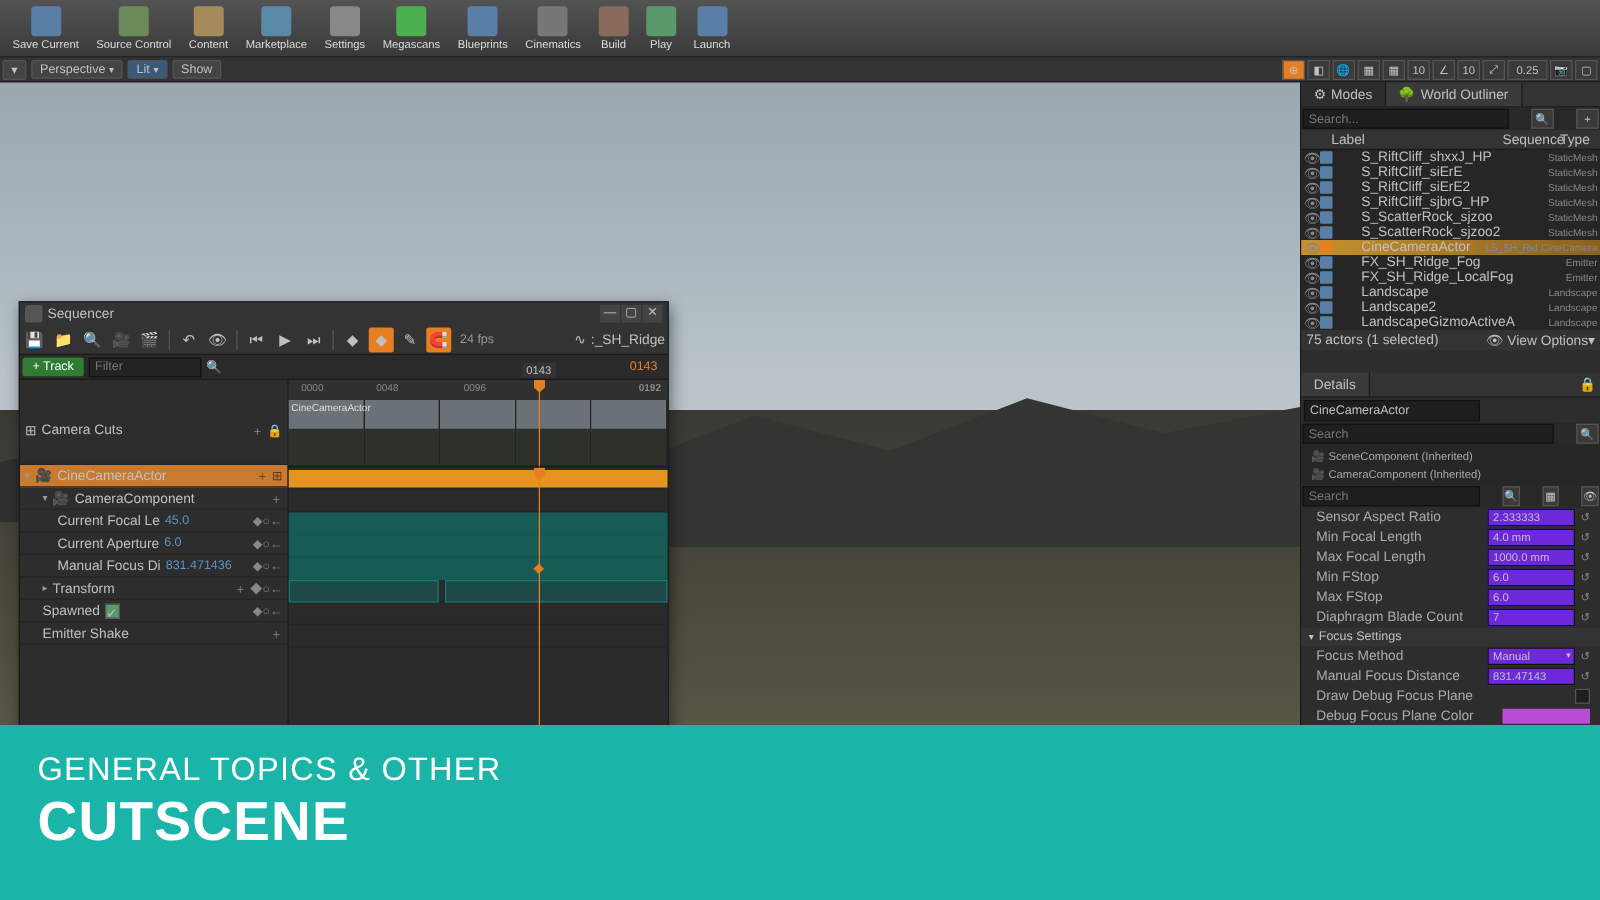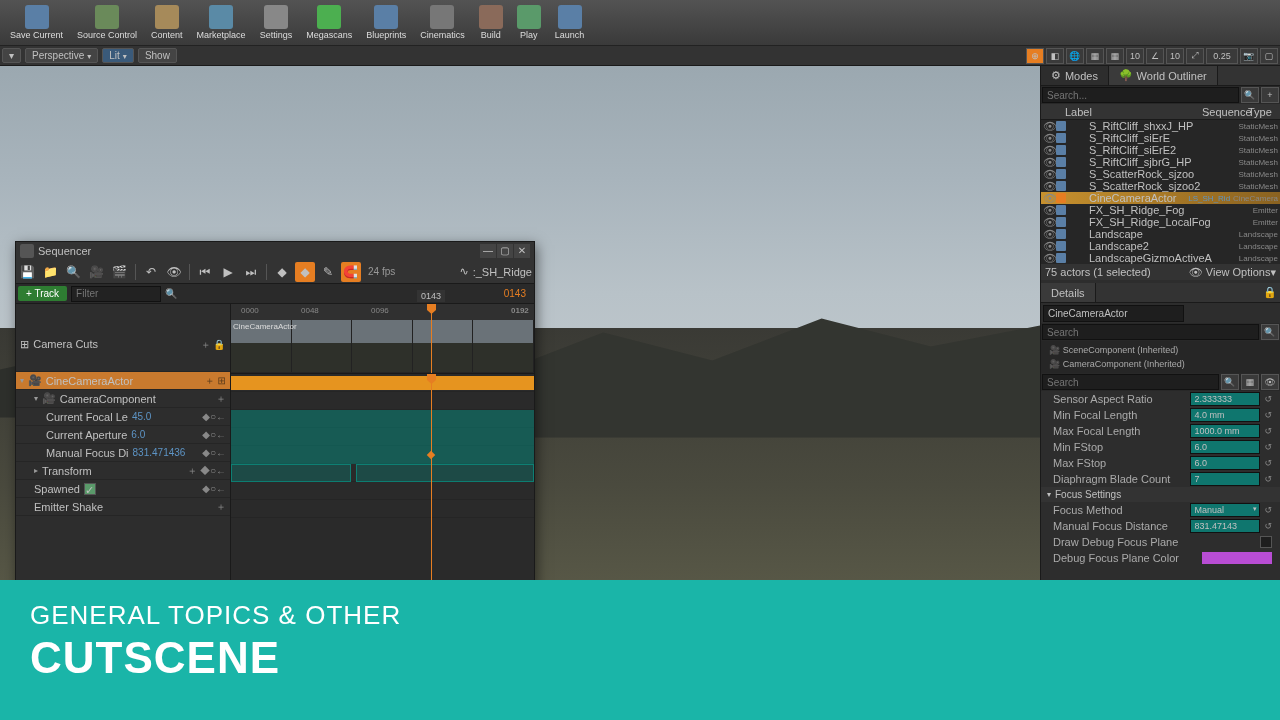--- a/index.html
+++ b/index.html
@@ -59,21 +59,21 @@
 .track-line{position:relative;height:18px;border-bottom:1px solid #252525}
 .track-bar{position:absolute;top:0;height:18px}
 .track-bar.orange{background:#e6941f}
 .track-bar.teal{background:rgba(0,150,136,.45)}
 .track-bar.teal2{background:rgba(0,150,136,.3);border:1px solid rgba(0,180,160,.5)}
 .key{position:absolute;width:6px;height:6px;background:#e67e22;transform:rotate(45deg);top:6px}
 .right-panel{width:240px;background:#2d2d2d;display:flex;flex-direction:column;border-left:1px solid #1a1a1a}
 .tab-row{height:20px;display:flex;background:#333;border-bottom:1px solid #1a1a1a}
 .tab{padding:3px 10px;font-size:10px;background:#2d2d2d;border-right:1px solid #1a1a1a;display:flex;align-items:center;gap:4px}
 .tab.active{background:#3a3a3a}
-.search-row{height:18px;display:flex;padding:1px;gap:2px;background:#282828}
+.search-row{height:18px;display:flex;padding:1px;gap:18px;background:#282828}
 .search-inp{flex:1;background:#1e1e1e;border:1px solid #111;padding:0 4px;font-size:10px}
 .out-hdr{height:16px;display:flex;background:#333;font-size:9px;border-bottom:1px solid #1a1a1a}
 .out-hdr span{padding:2px 4px}
 .out-list{background:#262626}
 .out-row{height:12px;display:flex;align-items:center;font-size:9px;padding:0 2px;gap:3px}
 .out-row.sel{background:linear-gradient(90deg,#c7912e,#8a6220)}
 .out-row .eye{width:10px;color:#888}
 .out-row .ico{width:10px;height:10px;border-radius:1px}
 .out-row .nm{flex:1;overflow:hidden;white-space:nowrap;padding-left:20px}
 .out-row .typ{color:#888;font-size:8px}
@@ -83,21 +83,21 @@
 .det-btns{height:24px;display:flex;gap:4px;padding:2px 4px}
 .det-btn{flex:1;padding:3px 6px;font-size:10px;border-radius:2px;text-align:center;cursor:pointer}
 .det-btn.green{background:#4caf50;color:#fff}
 .det-btn.blue{background:#1976d2;color:#fff}
 .comp-list{background:#262626;padding:2px 0}
 .comp-row{font-size:9px;padding:2px 8px;color:#aaa}
 .det-cat{background:#333;padding:2px 6px;font-size:10px;display:flex;align-items:center;gap:4px}
 .det-cat::before{content:"▾";font-size:8px}
 .det-prop{height:16px;display:flex;align-items:center;padding:0 8px;font-size:9px;gap:4px}
 .det-prop .lbl{flex:1;color:#aaa;padding-left:4px}
-.det-prop .fld{width:70px;background:#0f766e;border:1px solid #111;padding:1px 3px;font-size:9px;color:#c0c0c0}
+.det-prop .fld{width:70px;background:#6d28d9;border:1px solid #111;padding:1px 3px;font-size:9px;color:#c0c0c0}
 .det-prop .fld.combo::after{content:"▾";float:right;font-size:7px}
 .overlay{position:absolute;bottom:0;left:0;right:0;height:140px;background:#1ab5a8;padding:20px 30px;z-index:100}
 .ov-sub{color:#fff;font-size:26px;font-weight:300;letter-spacing:1px}
 .ov-title{color:#fff;font-size:44px;font-weight:700;letter-spacing:1px;margin-top:2px}
 .checkbox{width:12px;height:12px;background:#1e1e1e;border:1px solid #555}
 </style>
 </head>
 <body>
 
 <div class="toolbar" id="tb">
@@ -404,21 +404,21 @@
           <span class="ico" style="background:#5a7fa6"></span>
           <span class="nm">LandscapeGizmoActiveA</span>
           <span class="typ">Landscape</span>
         </div>
       </div>
   <div class="out-foot">
    <span>75 actors (1 selected)</span>
    <span>👁 <span>View Options</span>▾</span>
   </div>
 
-  <div class="tab-row" style="margin-top:3px">
+  <div class="tab-row" style="margin-top:18px">
    <div class="tab active">
           <span>Details</span>
         </div>
    <span style="margin-left:auto;padding:3px">🔒</span>
   </div>
   <div class="det-name">
    <input value="CineCameraActor" style="">
   </div>
   <div class="search-row">
         <input class="search-inp" placeholder="Search" style="">

